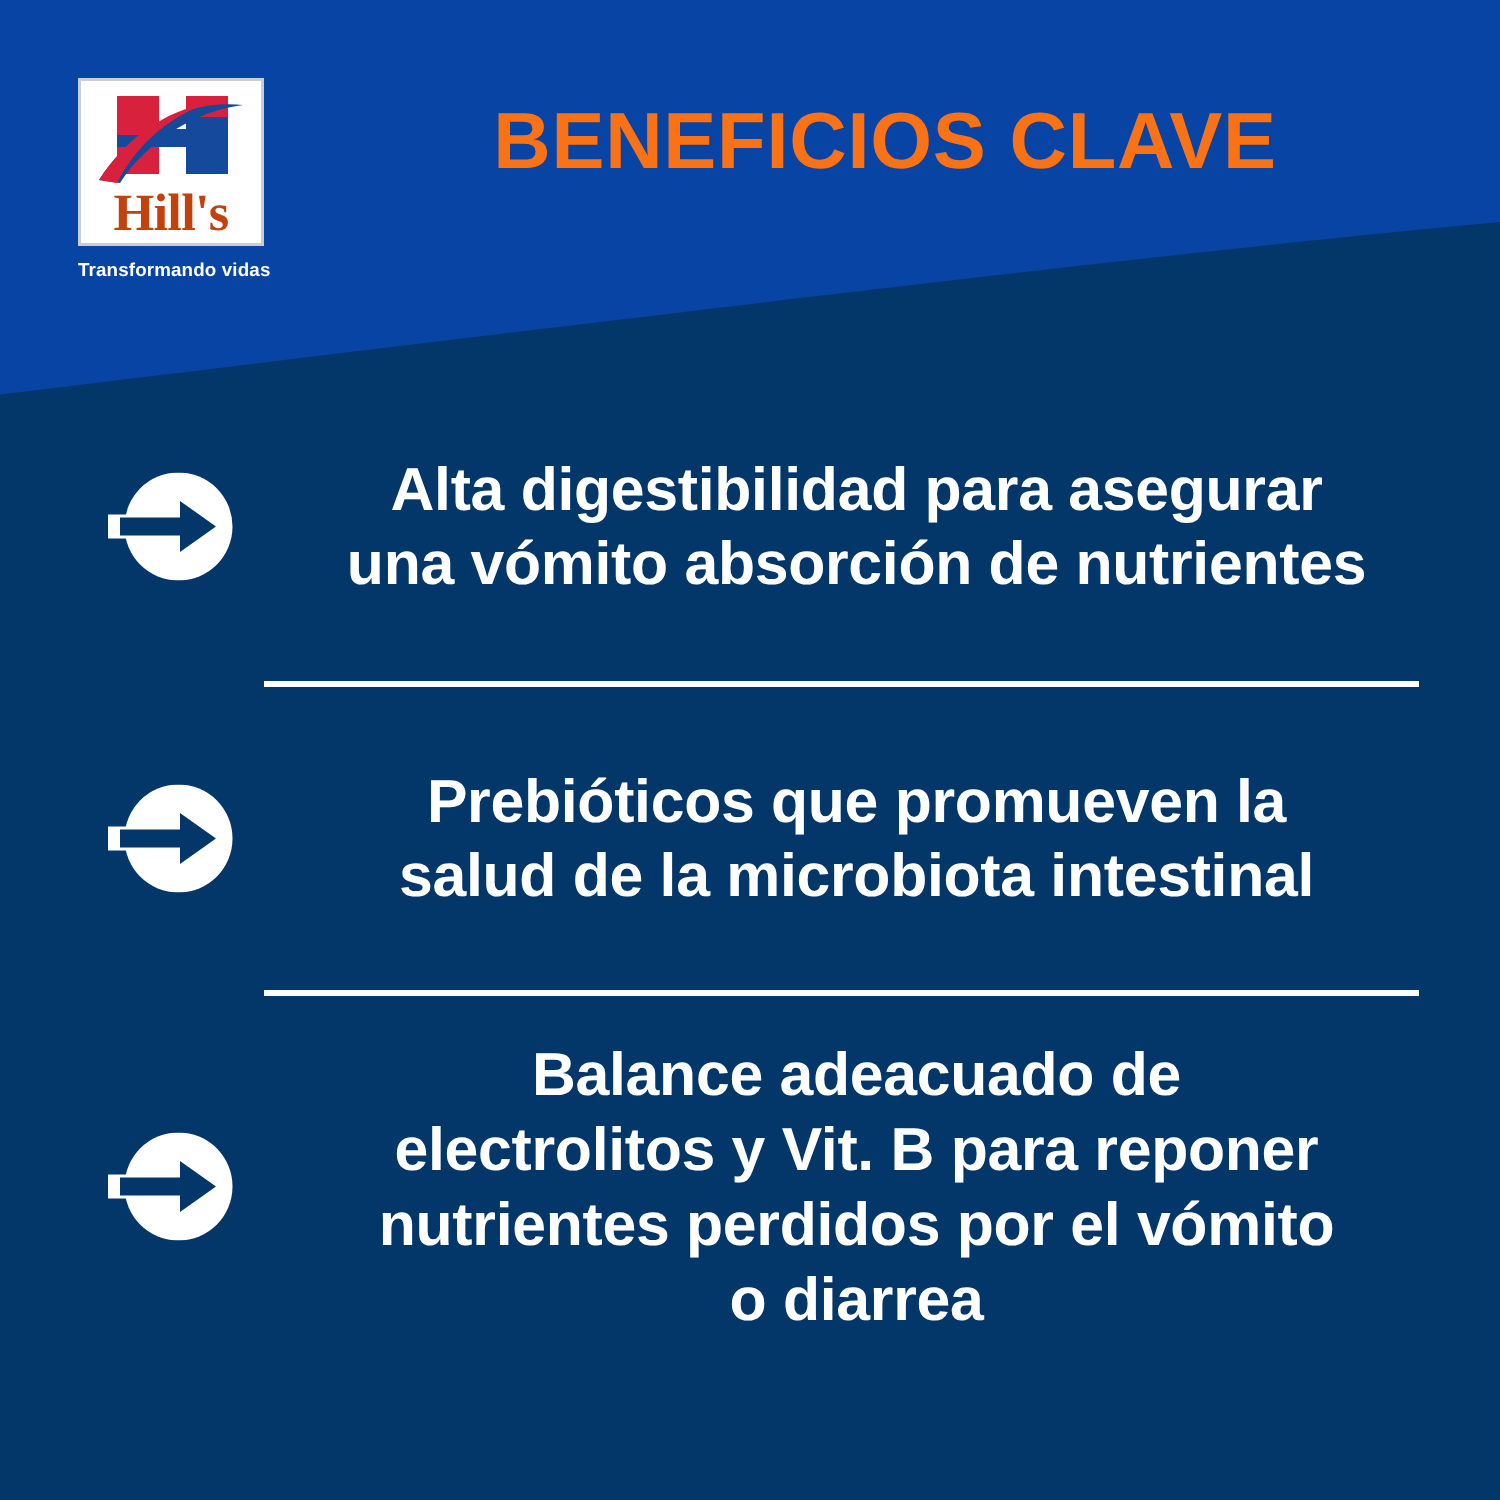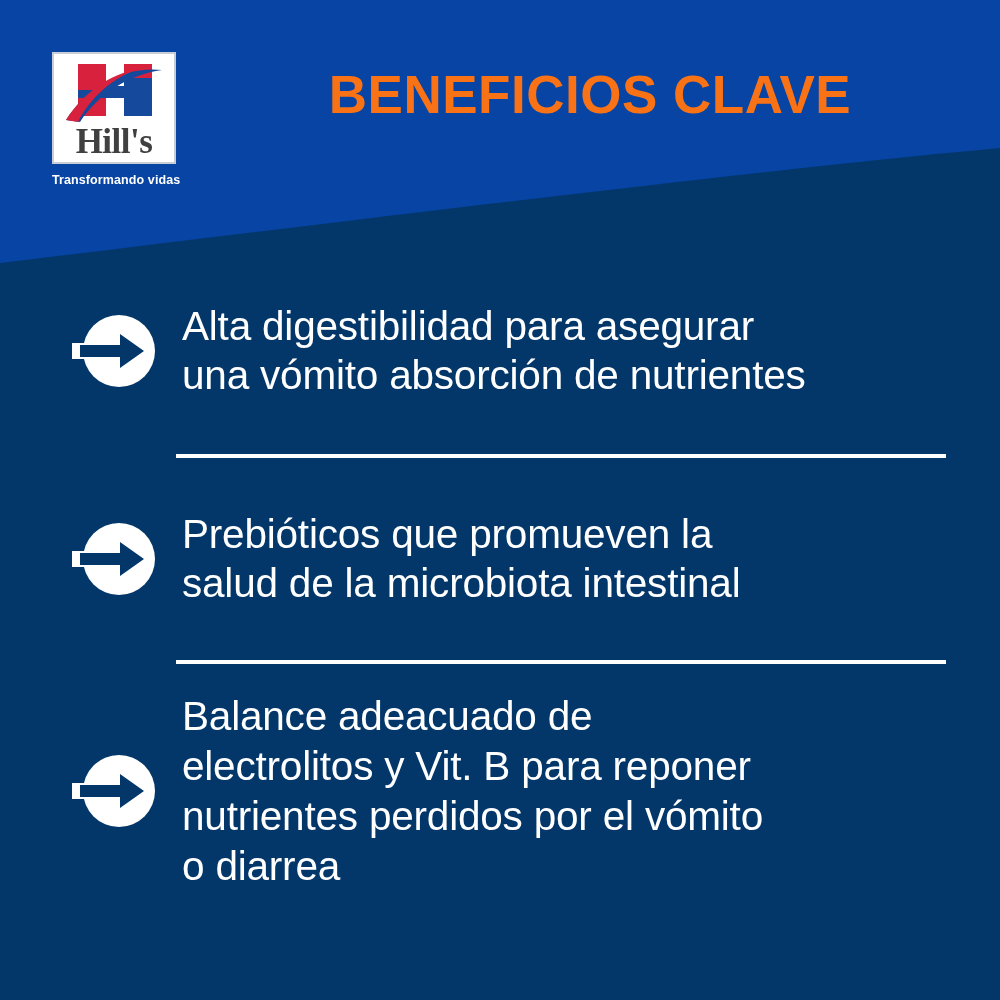--- a/index.html
+++ b/index.html
@@ -53,21 +53,21 @@
   .logo-word {
     position: absolute;
     left: 0;
     right: 0;
     bottom: 2px;
     text-align: center;
     font-family: "Liberation Serif", serif;
     font-weight: bold;
     font-size: 35px;
     line-height: 36px;
-    color: #404040;
+    color: #c2410c;
     letter-spacing: -0.5px;
   }
   .logo-tagline {
     margin-top: 9px;
     width: 140px;
     text-align: left;
     color: #ffffff;
     font-size: 12.5px;
     font-weight: bold;
     letter-spacing: 0.1px;
@@ -106,23 +106,24 @@
     width: 96px;
     height: 72px;
     margin-left: 72px;
     margin-right: 14px;
   }
   .benefit-text {
     flex: 1 1 auto;
     color: #ffffff;
     font-size: 40.5px;
     line-height: 49px;
-    font-weight: normal;
+    font-weight: bold;
     letter-spacing: -0.2px;
     padding-right: 40px;
+    text-align: center;
   }
   .benefit-text .tline { display: block; white-space: nowrap; }
 
   .divider-wrap {
     height: 28px;
     display: flex;
     align-items: center;
   }
   .divider {
     margin-left: 176px;

